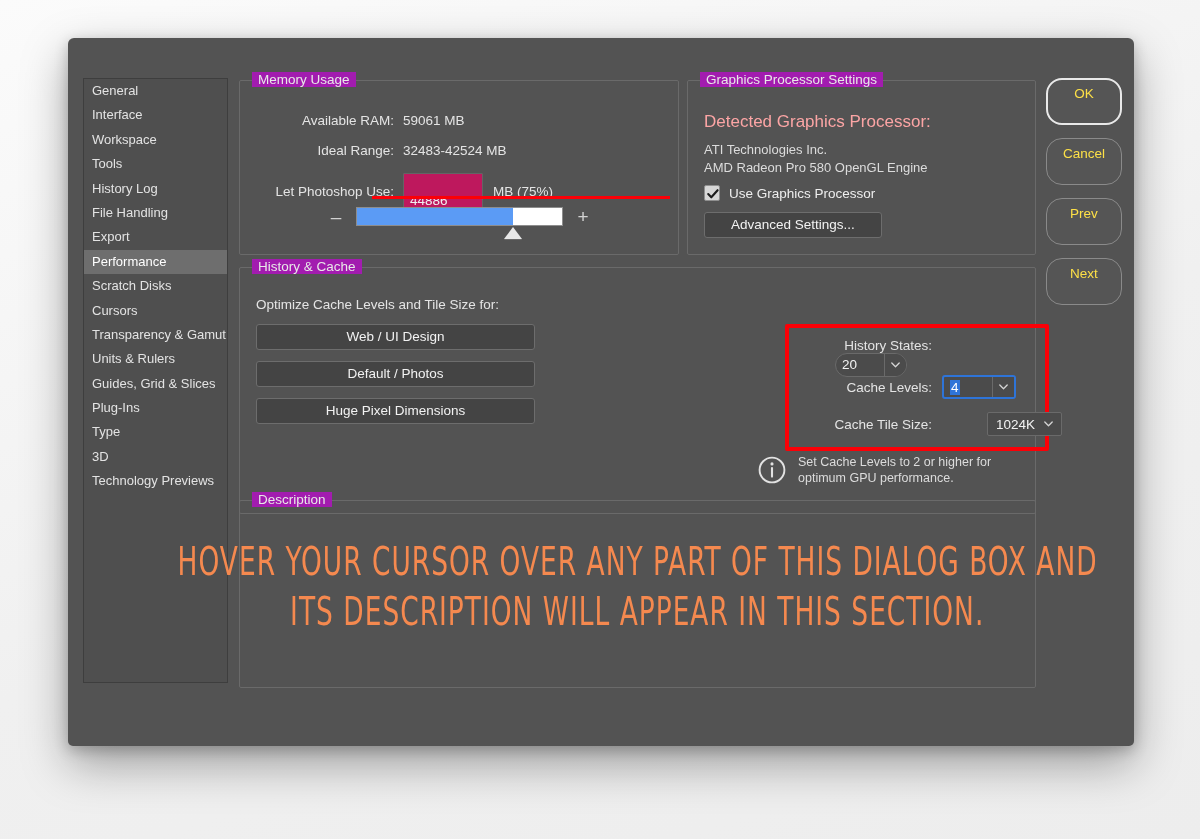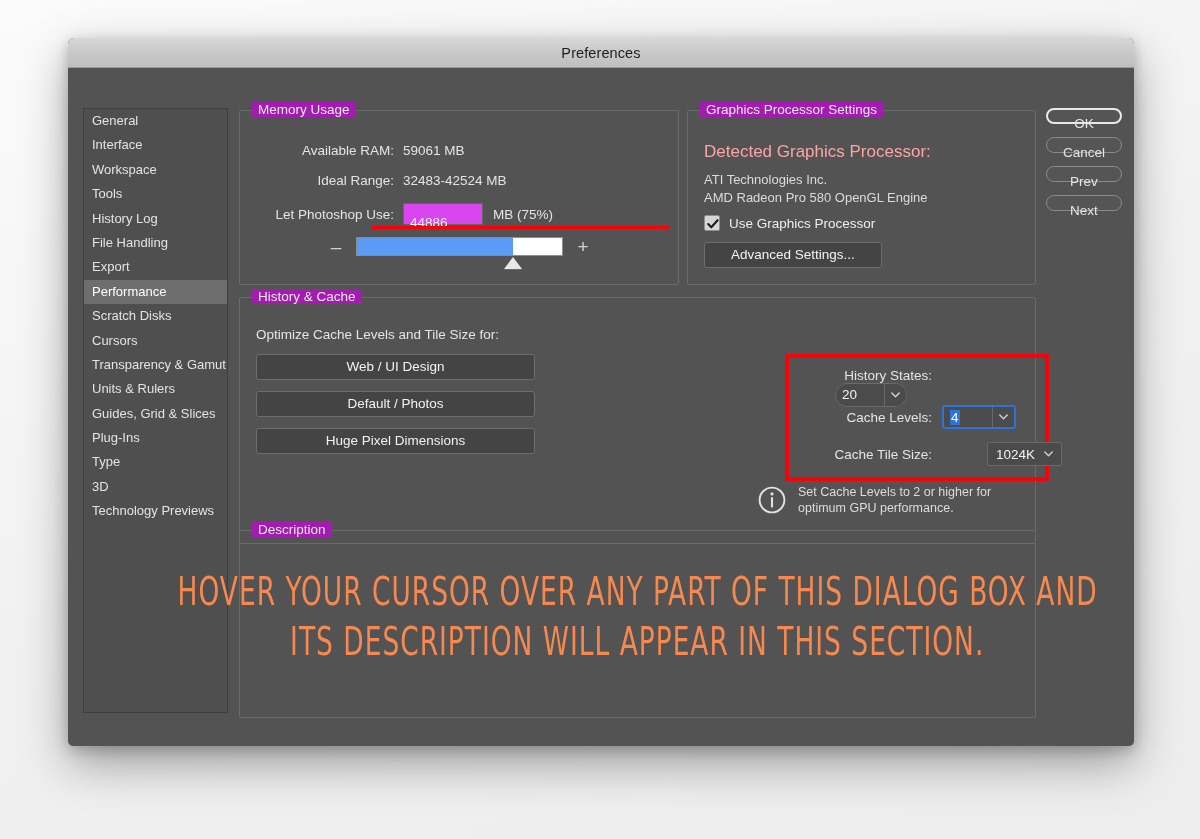--- a/index.html
+++ b/index.html
@@ -119,27 +119,27 @@
     padding-right: 9px;
     white-space: nowrap;
   }
   .mem-value { white-space: nowrap; }
 
   #mem-ram   { left: 0; top: 32px;  width: 100%; }
   #mem-ideal { left: 0; top: 62px;  width: 100%; }
   #mem-use   { left: 0; top: 92px;  width: 100%; }
 
   .num-field {
-    background: #d946ef;
+    background: #be185d;
     border: 1px solid #646464;
     color: #f0f0f0;
     font-size: 13.5px;
     height: 22px;
     line-height: 20px;
-    padding: 9px 6px;
+    padding: 17px 6px;
     width: 80px;
     border-radius: 1px;
   }
   .unit-text {
     margin-left: 10px;
     font-size: 13.5px;
     color: #e4e4e4;
     white-space: nowrap;
   }
 
@@ -402,46 +402,43 @@
 
   
   #right-buttons {
     position: absolute;
     left: 978px;
     top: 40px;
     width: 78px;
   }
   .pill {
     width: 76px;
-    height: 16px;
+    height: 47px;
     line-height: 30px;
     border-radius: 16px;
     background: #555555;
     border: 1px solid #8a8a8a;
-    color: #e5e5e5;
+    color: #fde047;
     font-size: 13.5px;
     text-align: center;
     margin-bottom: 13px;
     cursor: default;
   }
   .pill.default {
     border: 2px solid #e9e9e9;
     line-height: 28px;
   }
 </style>
 </head>
 <body>
 
 <div id="desktop">
 
   <div id="dialog">
 
-    <div id="titlebar">
-      <span class="title">Preferences</span>
-    </div>
 
     <div id="dlgbody">
 
       <div id="sidebar">
         <div class="side-item">General</div>
         <div class="side-item">Interface</div>
         <div class="side-item">Workspace</div>
         <div class="side-item">Tools</div>
         <div class="side-item">History Log</div>
         <div class="side-item">File Handling</div>

